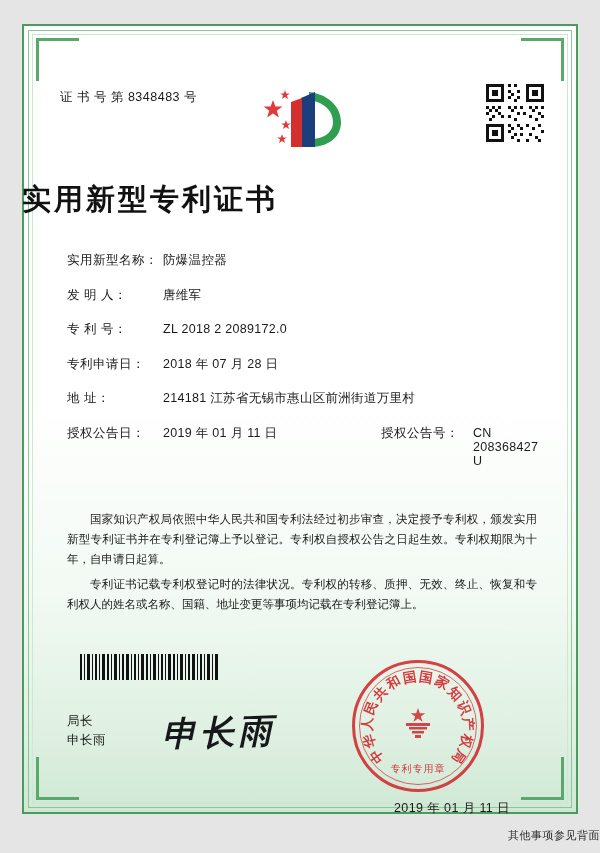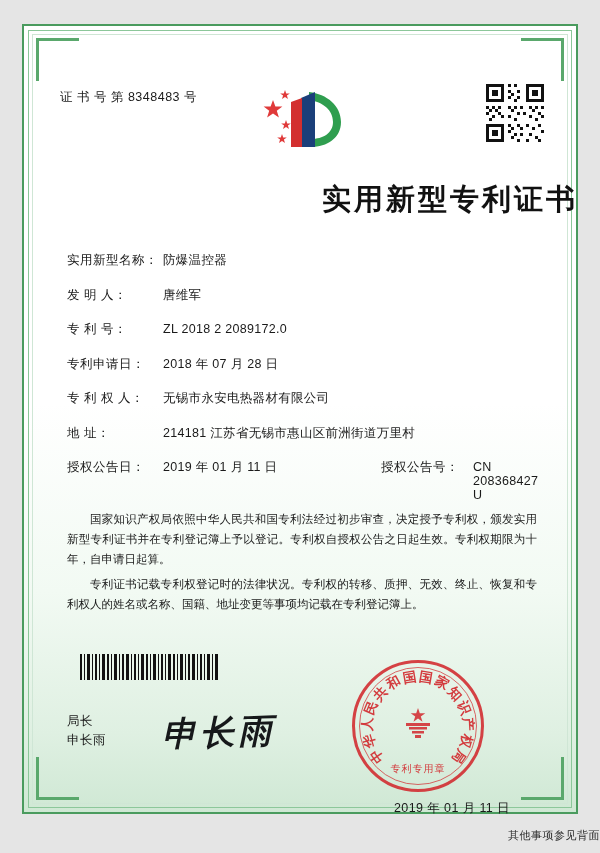--- a/index.html
+++ b/index.html
@@ -100,21 +100,21 @@
     height: 62px;
     background-color: #ffffff;
   }
 
   
   .title {
     position: absolute;
     left: 0;
     right: 0;
     top: 156px;
-    text-align: right;
+    text-align: left;
     font-family: Liberation Sans, sans-serif;
     font-size: 29px;
     font-weight: bold;
     letter-spacing: 3px;
     color: #111;
   }
 
   
   .fields {
     position: absolute;
@@ -399,24 +399,20 @@
       </div>
       <div class="field-row">
         <span class="field-label">专 利 号：</span>
         <span class="field-value">ZL 2018 2 2089172.0</span>
       </div>
       <div class="field-row">
         <span class="field-label">专利申请日：</span>
         <span class="field-value">2018 年 07 月 28 日</span>
       </div>
       <div class="field-row">
-        <span class="field-label">专 利 权 人：</span>
-        <span class="field-value">无锡市永安电热器材有限公司</span>
-      </div>
-      <div class="field-row">
         <span class="field-label">地 址：</span>
         <span class="field-value">214181 江苏省无锡市惠山区前洲街道万里村</span>
       </div>
       <div class="field-row split">
         <span class="field-label">授权公告日：</span>
         <span class="field-value">2019 年 01 月 11 日</span>
         <span class="field-label2">授权公告号：</span>
         <span class="field-value2">CN 208368427 U</span>
       </div>
     </div>

